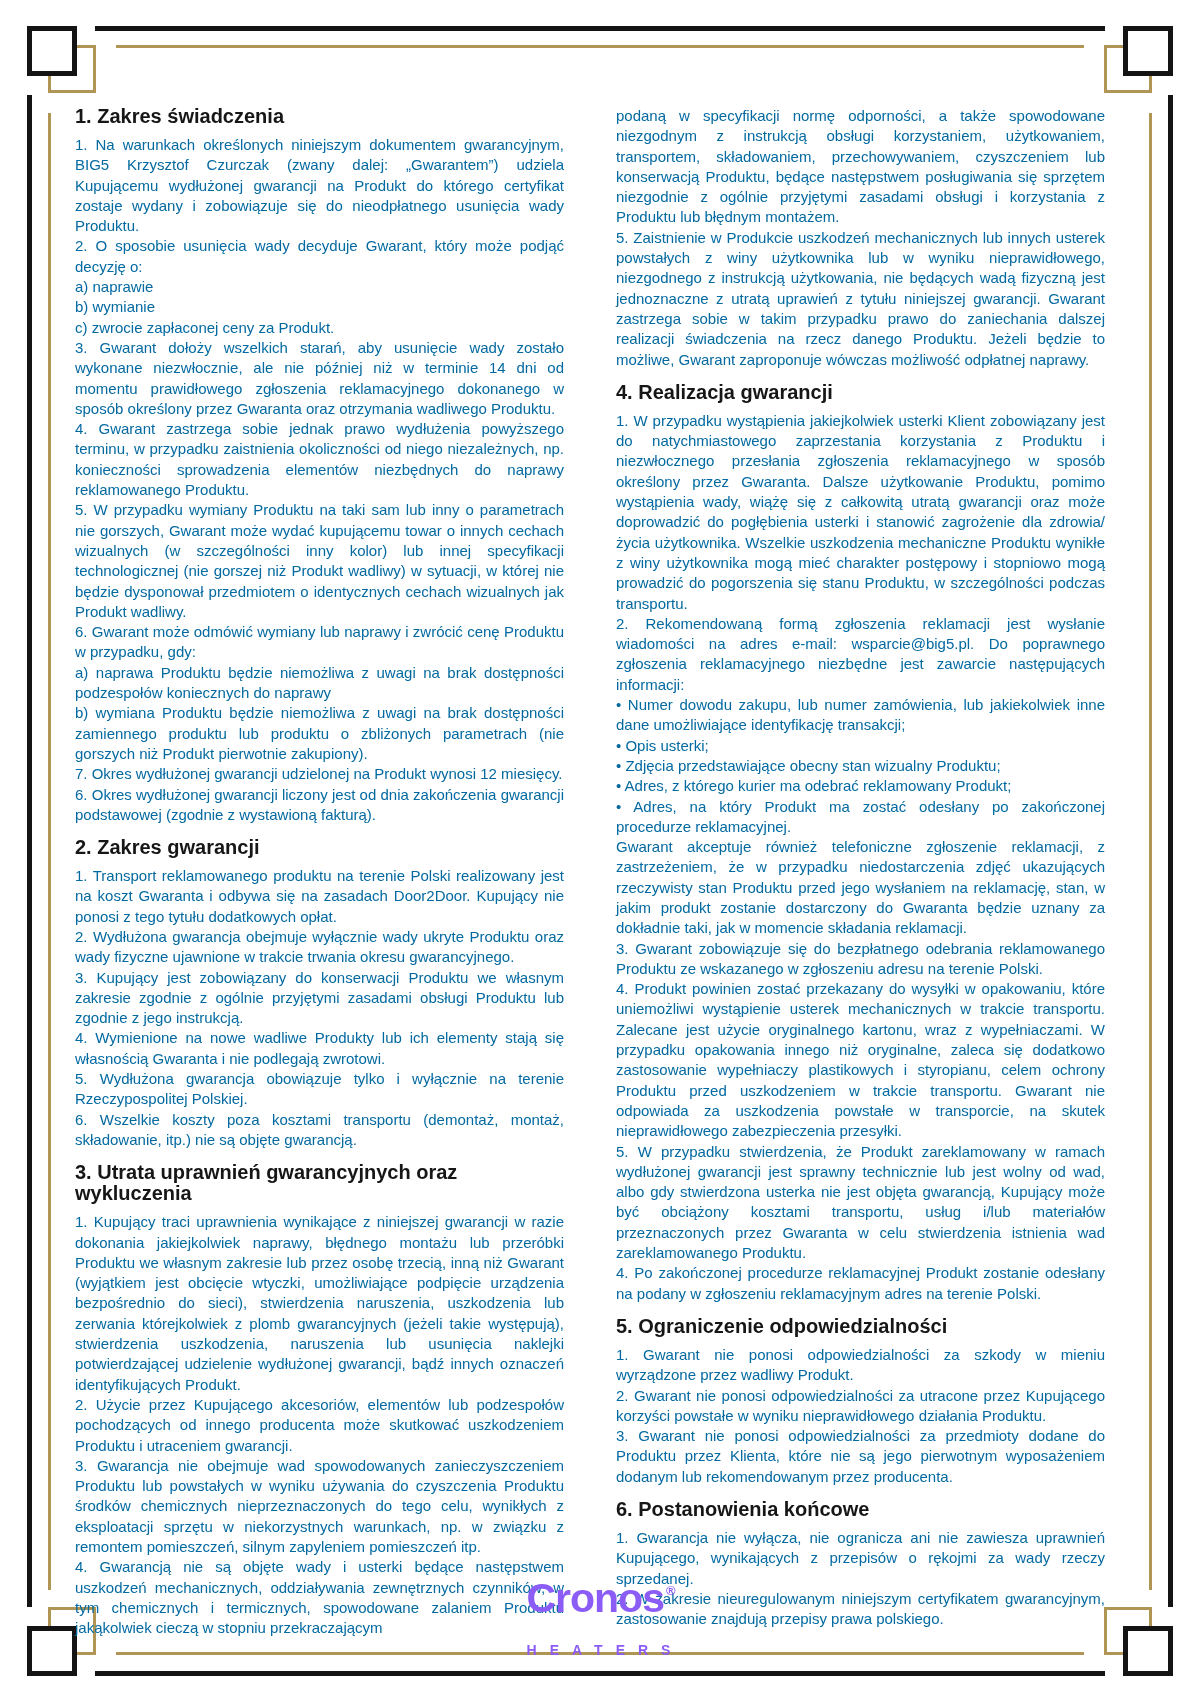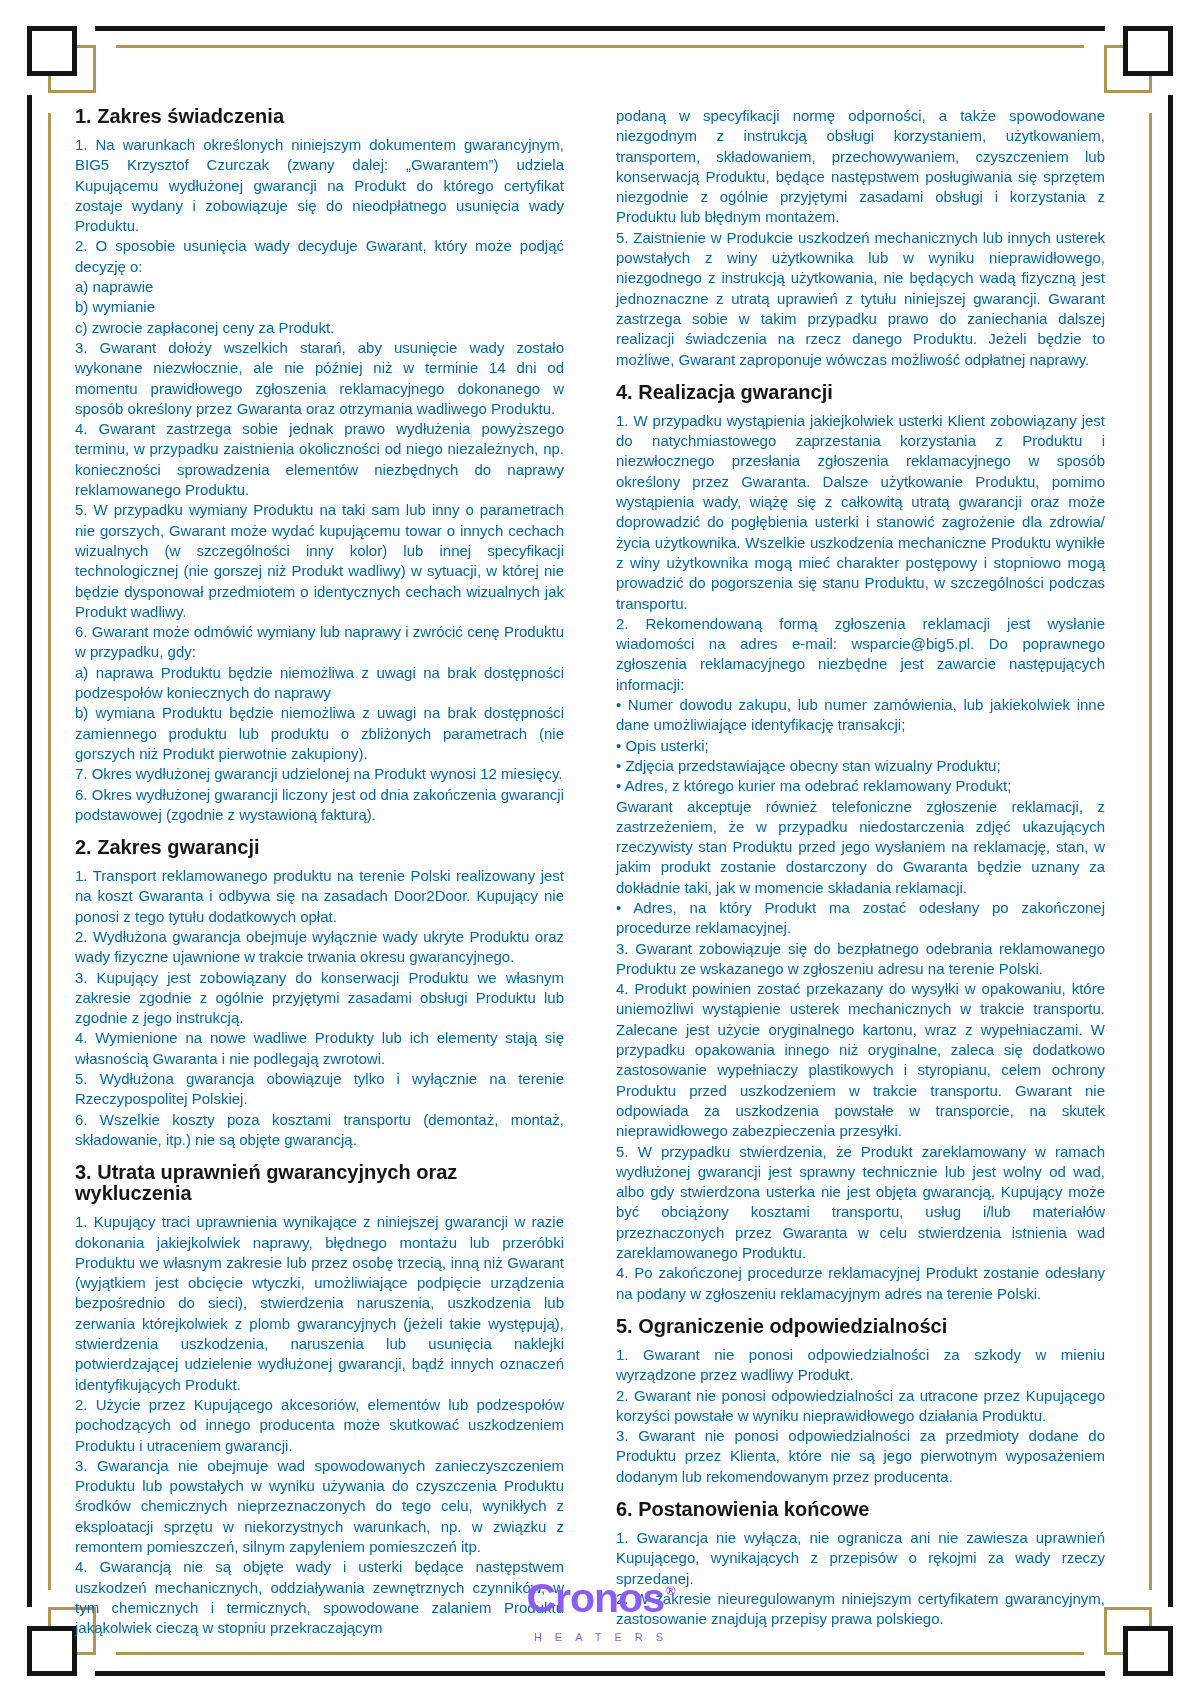--- a/index.html
+++ b/index.html
@@ -30,21 +30,21 @@
   
   .columns{position:absolute;left:75px;top:106px;width:1030px;display:flex;gap:52px;}
   .col{width:489px;}
   .col p{margin:0;font-size:15px;line-height:20.3px;text-align:justify;color:#0369a1;}
   .col h2{margin:12px 0 8px 0;font-size:20px;line-height:21px;font-weight:bold;color:#161616;}
   .col h2:first-child{margin-top:0;}
   
   .logo{position:absolute;left:0;top:1576px;width:1200px;text-align:center;color:#8b5cf6;}
   .brand{font-size:41px;font-weight:bold;letter-spacing:-1px;line-height:44px;}
   .reg{font-size:13px;font-weight:bold;letter-spacing:0;position:relative;top:-17px;left:2px;}
-  .tagline{margin-top:1px;font-size:11px;font-weight:normal;letter-spacing:13px;margin-left:10px;}
+  .tagline{margin-top:12px;font-size:14px;font-weight:bold;letter-spacing:13px;margin-left:10px;}
 </style>
 </head>
 <body>
 
 <div>
   <div class="ln bl-top"></div>
   <div class="ln bl-bottom"></div>
   <div class="ln bl-left"></div>
   <div class="ln bl-right"></div>
   <div class="gln gl-top"></div>
@@ -94,22 +94,22 @@
   <section class="col">
     <p>podaną w specyfikacji normę odporności, a także spowodowane niezgodnym z instrukcją obsługi korzystaniem, użytkowaniem, transportem, składowaniem, przechowywaniem, czyszczeniem lub konserwacją Produktu, będące następstwem posługiwania się sprzętem niezgodnie z ogólnie przyjętymi zasadami obsługi i korzystania z Produktu lub błędnym montażem.</p>
     <p>5. Zaistnienie w Produkcie uszkodzeń mechanicznych lub innych usterek powstałych z winy użytkownika lub w wyniku nieprawidłowego, niezgodnego z instrukcją użytkowania, nie będących wadą fizyczną jest jednoznaczne z utratą uprawień z tytułu niniejszej gwarancji. Gwarant zastrzega sobie w takim przypadku prawo do zaniechania dalszej realizacji świadczenia na rzecz danego Produktu. Jeżeli będzie to możliwe, Gwarant zaproponuje wówczas możliwość odpłatnej naprawy.</p>
     <h2>4. Realizacja gwarancji</h2>
     <p>1. W przypadku wystąpienia jakiejkolwiek usterki Klient zobowiązany jest do natychmiastowego zaprzestania korzystania z Produktu i niezwłocznego przesłania zgłoszenia reklamacyjnego w sposób określony przez Gwaranta. Dalsze użytkowanie Produktu, pomimo wystąpienia wady, wiążę się z całkowitą utratą gwarancji oraz może doprowadzić do pogłębienia usterki i stanowić zagrożenie dla zdrowia/życia użytkownika. Wszelkie uszkodzenia mechaniczne Produktu wynikłe z winy użytkownika mogą mieć charakter postępowy i stopniowo mogą prowadzić do pogorszenia się stanu Produktu, w szczególności podczas transportu.</p>
     <p>2. Rekomendowaną formą zgłoszenia reklamacji jest wysłanie wiadomości na adres e-mail: wsparcie@big5.pl. Do poprawnego zgłoszenia reklamacyjnego niezbędne jest zawarcie następujących informacji:</p>
     <p>• Numer dowodu zakupu, lub numer zamówienia, lub jakiekolwiek inne dane umożliwiające identyfikację transakcji;</p>
     <p>• Opis usterki;</p>
     <p>• Zdjęcia przedstawiające obecny stan wizualny Produktu;</p>
     <p>• Adres, z którego kurier ma odebrać reklamowany Produkt;</p>
+    <p>• Adres, na który Produkt ma zostać odesłany po zakończonej procedurze reklamacyjnej.</p>
     <p>Gwarant akceptuje również telefoniczne zgłoszenie reklamacji, z zastrzeżeniem, że w przypadku niedostarczenia zdjęć ukazujących rzeczywisty stan Produktu przed jego wysłaniem na reklamację, stan, w jakim produkt zostanie dostarczony do Gwaranta będzie uznany za dokładnie taki, jak w momencie składania reklamacji.</p>
-    <p>• Adres, na który Produkt ma zostać odesłany po zakończonej procedurze reklamacyjnej.</p>
     <p>3. Gwarant zobowiązuje się do bezpłatnego odebrania reklamowanego Produktu ze wskazanego w zgłoszeniu adresu na terenie Polski.</p>
     <p>4. Produkt powinien zostać przekazany do wysyłki w opakowaniu, które uniemożliwi wystąpienie usterek mechanicznych w trakcie transportu. Zalecane jest użycie oryginalnego kartonu, wraz z wypełniaczami. W przypadku opakowania innego niż oryginalne, zaleca się dodatkowo zastosowanie wypełniaczy plastikowych i styropianu, celem ochrony Produktu przed uszkodzeniem w trakcie transportu. Gwarant nie odpowiada za uszkodzenia powstałe w transporcie, na skutek nieprawidłowego zabezpieczenia przesyłki.</p>
     <p>5. W przypadku stwierdzenia, że Produkt zareklamowany w ramach wydłużonej gwarancji jest sprawny technicznie lub jest wolny od wad, albo gdy stwierdzona usterka nie jest objęta gwarancją, Kupujący może być obciążony kosztami transportu, usług i/lub materiałów przeznaczonych przez Gwaranta w celu stwierdzenia istnienia wad zareklamowanego Produktu.</p>
     <p>4. Po zakończonej procedurze reklamacyjnej Produkt zostanie odesłany na podany w zgłoszeniu reklamacyjnym adres na terenie Polski.</p>
     <h2>5. Ograniczenie odpowiedzialności</h2>
     <p>1. Gwarant nie ponosi odpowiedzialności za szkody w mieniu wyrządzone przez wadliwy Produkt.</p>
     <p>2. Gwarant nie ponosi odpowiedzialności za utracone przez Kupującego korzyści powstałe w wyniku nieprawidłowego działania Produktu.</p>
     <p>3. Gwarant nie ponosi odpowiedzialności za przedmioty dodane do Produktu przez Klienta, które nie są jego pierwotnym wyposażeniem dodanym lub rekomendowanym przez producenta.</p>
     <h2>6. Postanowienia końcowe</h2>
     <p>1. Gwarancja nie wyłącza, nie ogranicza ani nie zawiesza uprawnień Kupującego, wynikających z przepisów o rękojmi za wady rzeczy sprzedanej.</p>

